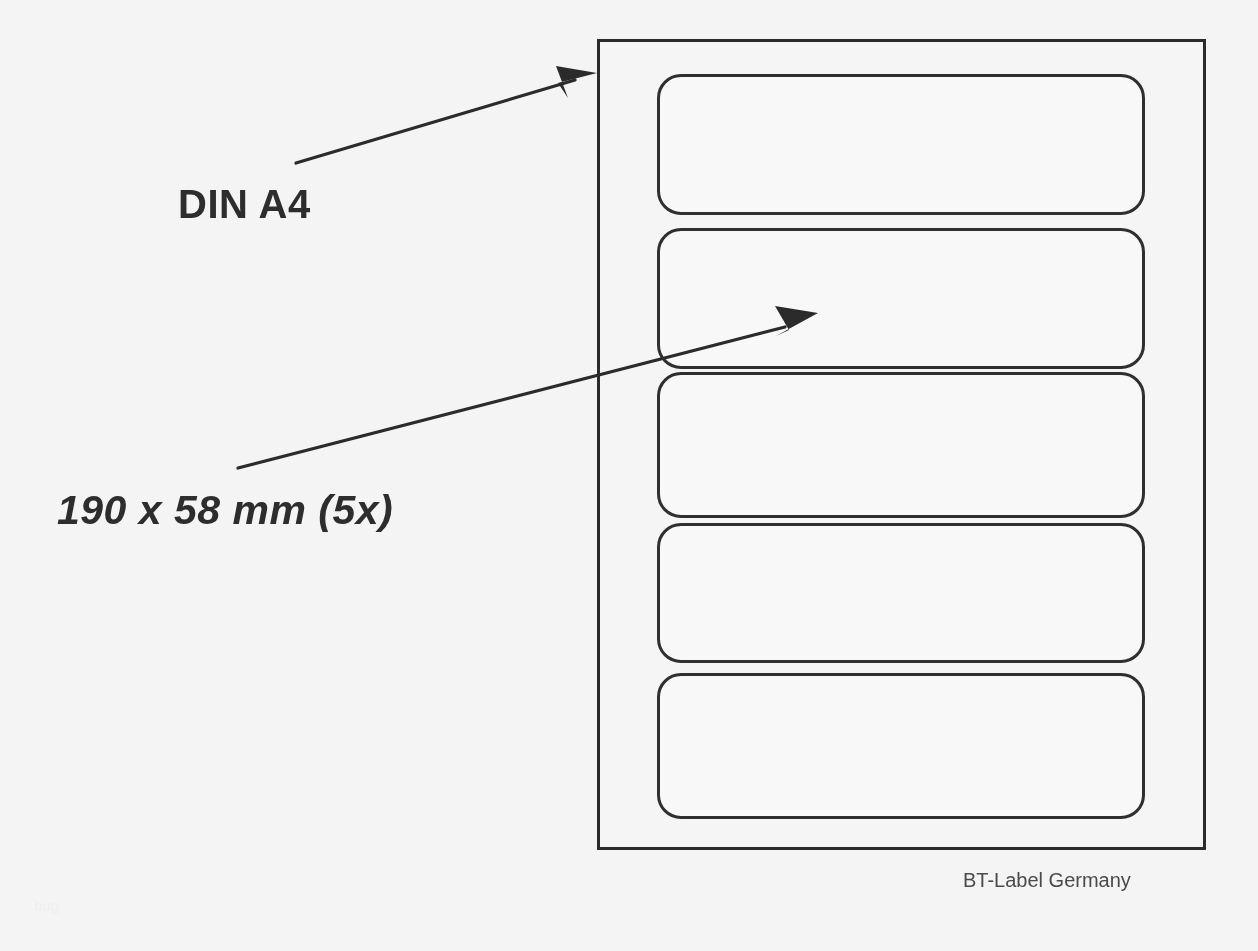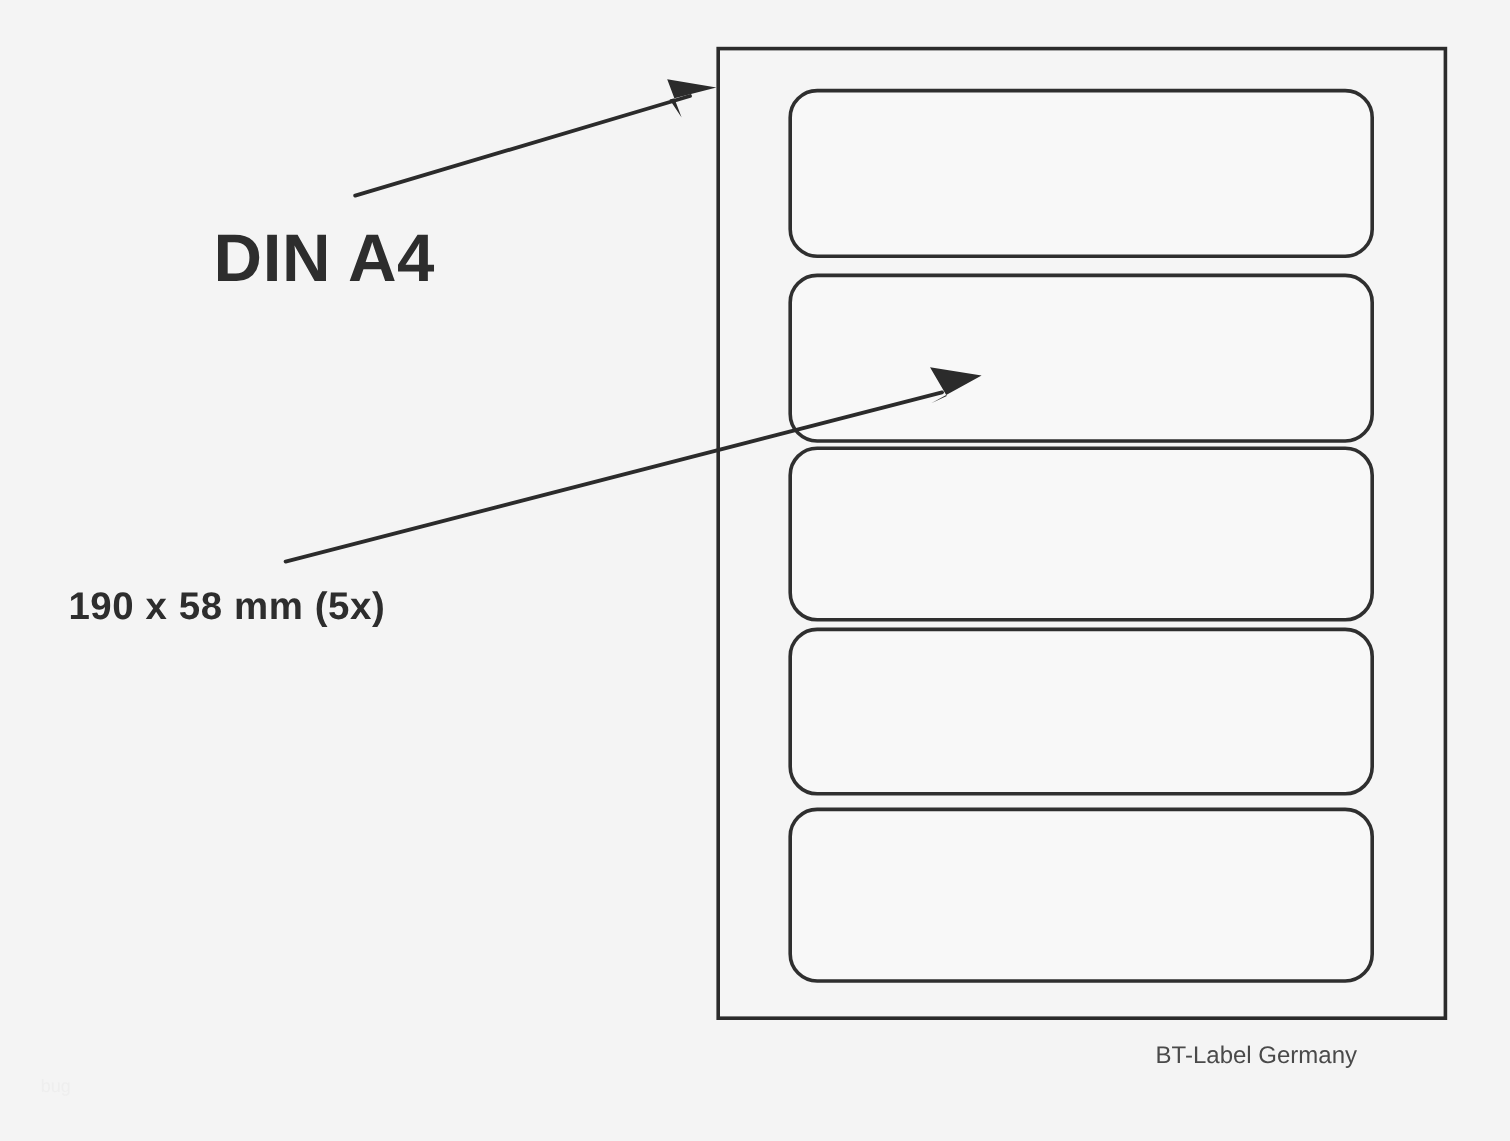--- a/index.html
+++ b/index.html
@@ -65,27 +65,28 @@
   .callout-text {
     position: absolute;
     font-weight: bold;
     color: #2d2d2d;
     white-space: nowrap;
     letter-spacing: 0.5px;
   }
   .callout-paper {
     left: 178px;
     top: 182px;
-    font-size: 56px;
+    font-size: 40px;
     text-align: right;
   }
   .callout-size {
     left: 57px;
     top: 487px;
-    font-size: 32px;
+    font-size: 41px;
+    font-style: italic;
   }
 
   .attribution {
     position: absolute;
     left: 963px;
     top: 869px;
     font-size: 20px;
     color: #4a4a4a;
     white-space: nowrap;
     font-weight: normal;

